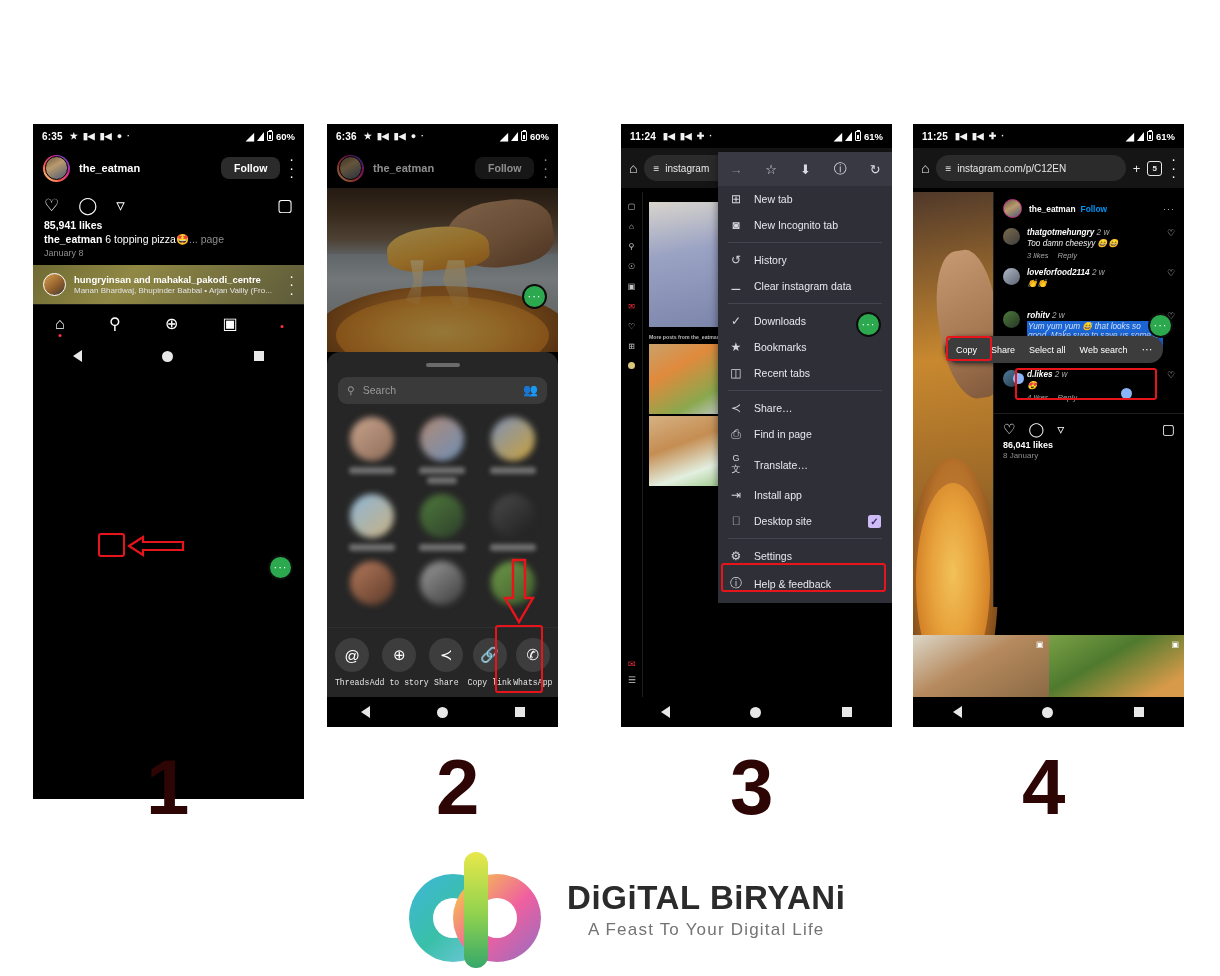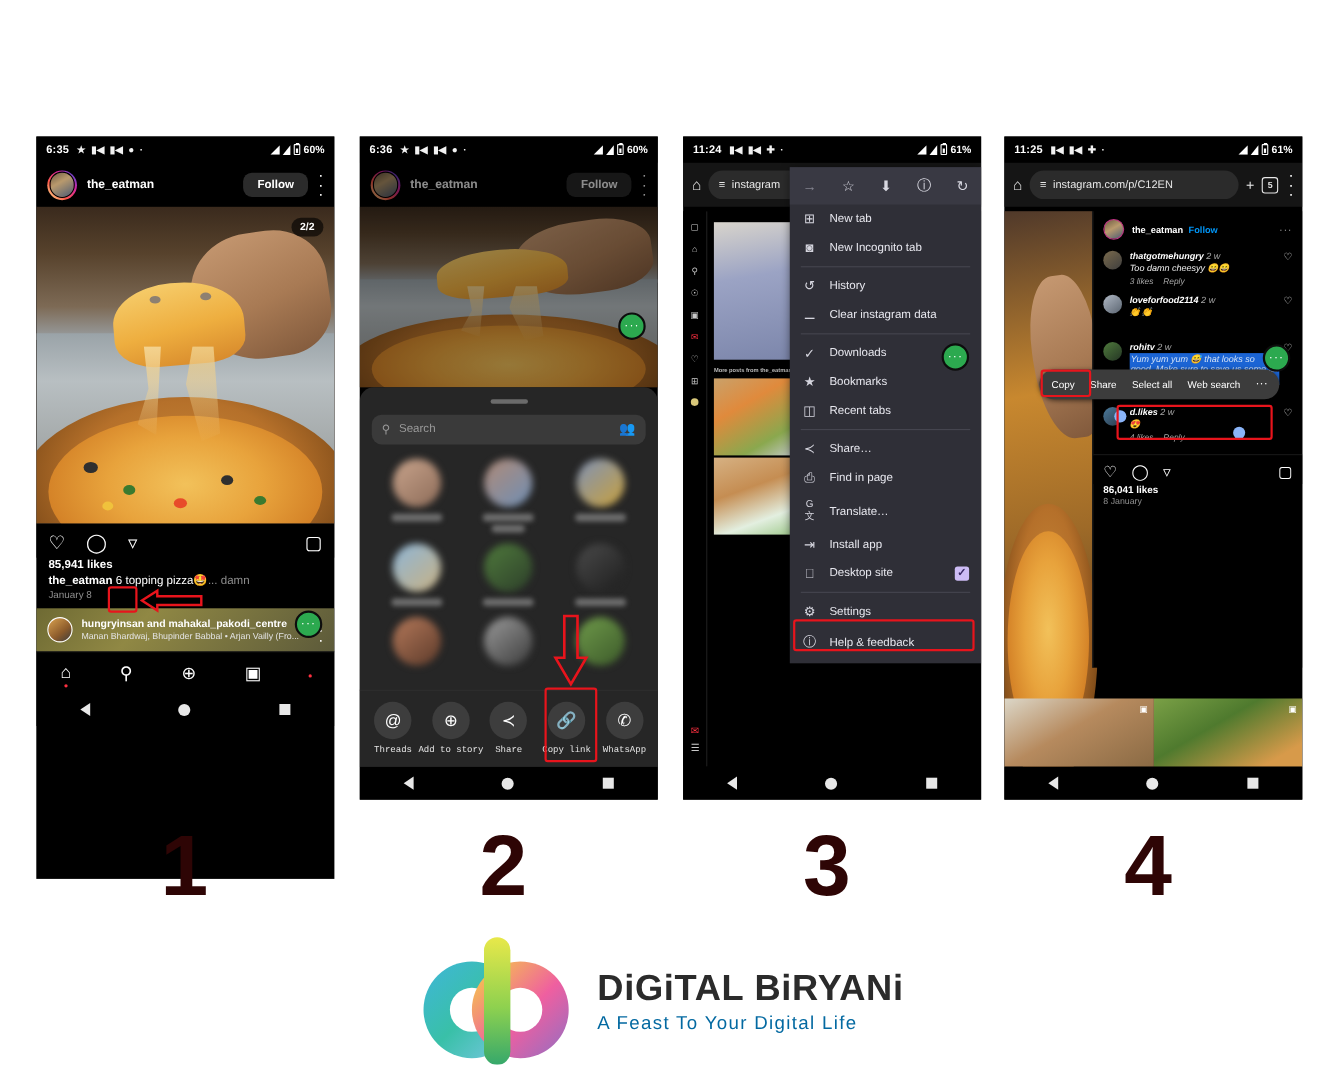--- a/index.html
+++ b/index.html
@@ -11,21 +11,21 @@
     overflow: hidden;
   }
 
   
   .phone {
     position: absolute;
     background: #000;
     overflow: hidden;
   }
   #phone1 { left: 33px;  top: 124px; width: 271px; height: 675px; }
-  #phone2 { left: 327px; top: 124px; width: 271px; height: 603px; }
+  #phone2 { left: 327px; top: 124px; width: 231px; height: 603px; }
   #phone3 { left: 621px; top: 124px; width: 271px; height: 603px; }
   #phone4 { left: 913px; top: 124px; width: 271px; height: 603px; }
 
   
   .statusbar {
     height: 24px; display: flex; align-items: center;
     padding: 0 9px; color: #fff; font-size: 10px; font-weight: bold;
     background: #000;
   }
   .sb-time { letter-spacing: .2px; margin-right: 7px; }
@@ -239,24 +239,24 @@
   .reels .r { flex:1 1 0; position:relative; }
   .reels .r1b { background:linear-gradient(150deg,#dcd7c8 0%,#b68a5e 45%,#8a6a44 100%); }
   .reels .r2b { background:linear-gradient(150deg,#7aa046 0%,#4f7a2e 40%,#d79a4a 85%); }
   .reels .ricon { position:absolute; right:5px; top:5px; color:#fff; font-size:8px; }
 
   
   .stepnum { position:absolute; font-size:78px; font-weight:bold; color:#2e0505;
     font-family:"Liberation Sans", sans-serif; }
 
   
-  .brand { position:absolute; left:381px; top:850px; display:flex; align-items:center; gap:22px; }
+  .brand { position:absolute; left:405px; top:850px; display:flex; align-items:center; gap:22px; }
   .brand-mark { width:140px; height:118px; position:relative; }
   .brand-text .t1 { font-size:33px; font-weight:bold; color:#2b2b2b; letter-spacing:.6px; }
-  .brand-text .t2 { font-size:17px; color:#0369a1; letter-spacing:1.2px; margin-top:3px; }
+  .brand-text .t2 { font-size:17px; color:#737373; letter-spacing:1.2px; margin-top:3px;text-align:center; }
 </style>
 </head>
 <body>
 
 <div class="phone" id="phone1">
   <div class="statusbar">
     <span class="sb-time">6:35</span>
     <span class="sb-icons">
       <span>★</span>
       <span>▮◀</span>
@@ -278,49 +278,30 @@
       </div>
     <span class="ig-user">the_eatman</span>
     <span class="follow-btn">Follow</span>
     <span class="kebab">
         <span>·</span>
         <span>·</span>
         <span>·</span>
       </span>
   </div>
 
-  <div class="pizza-photo" style="height:288px;">
-    <div class="pz-counter-top"></div>
-      <div class="pz-table"></div>
-    <div class="pz-hand"></div>
-    <div class="pz-base"></div>
-      <div class="pz-top"></div>
-    <div class="pz-slice"></div>
-      <div class="pz-cheese"></div>
-      <div class="pz-cheese2"></div>
-    <div class="topping" style="left:16%;bottom:16%;width:13px;height:10px;background:#2f2f2f;"></div>
-    <div class="topping" style="left:29%;bottom:9%;width:11px;height:9px;background:#3a7a2f;"></div>
-    <div class="topping" style="left:46%;bottom:5%;width:12px;height:9px;background:#e84b2a;"></div>
-    <div class="topping" style="left:62%;bottom:12%;width:11px;height:9px;background:#2f2f2f;"></div>
-    <div class="topping" style="left:22%;bottom:4%;width:10px;height:8px;background:#f0c23c;"></div>
-    <div class="topping" style="left:73%;bottom:6%;width:11px;height:8px;background:#3a7a2f;"></div>
-    <div class="topping" style="left:38%;top:28%;width:10px;height:7px;background:#8d8071;border-radius:50%;"></div>
-    <div class="topping" style="left:55%;top:27%;width:10px;height:7px;background:#8d8071;border-radius:50%;"></div>
-    <span class="bgcounter">2/2</span>
-  </div>
 
   <div class="ig-actions">
     <span class="ig-ic">♡</span>
     <span class="ig-ic">◯</span>
     <span class="ig-ic" style="transform:rotate(0deg)">▿</span>
     <span class="ig-ic save">▢</span>
   </div>
   <div class="likes">85,941 likes</div>
   <div class="caption">
-    <b>the_eatman</b><span> 6 topping pizza🤩</span><span class="more">... damn</span>
+    <b>the_eatman</b><span> 6 topping pizza🤩</span><span class="more">... page</span>
   </div>
   <div class="datetxt">January 8</div>
 
   <div class="music-card">
     <div class="music-av"></div>
     <div class="music-tx">
       <div class="t1">hungryinsan and mahakal_pakodi_centre</div>
       <div class="t2">Manan Bhardwaj, Bhupinder Babbal • Arjan Vailly (Fro...</div>
     </div>
     <span class="kebab" style="margin-left:auto;">

